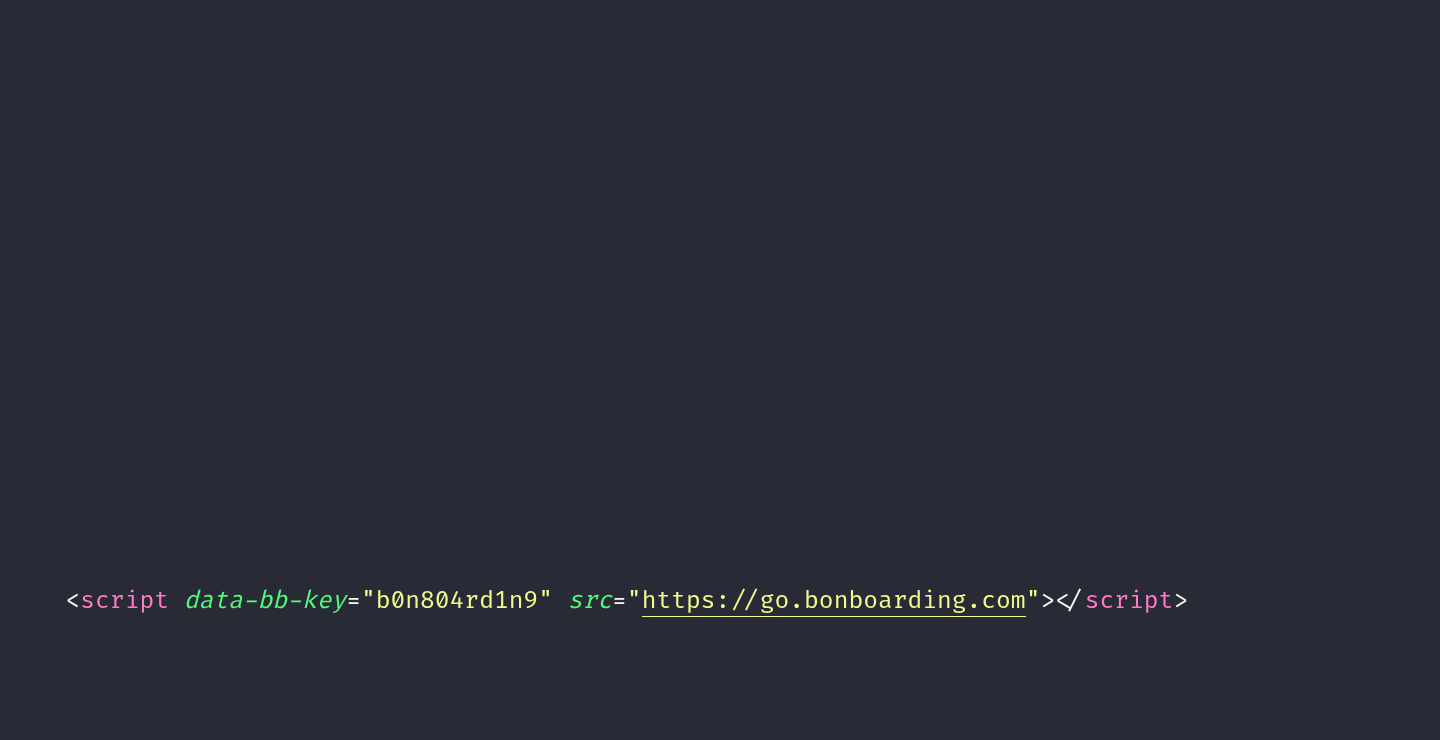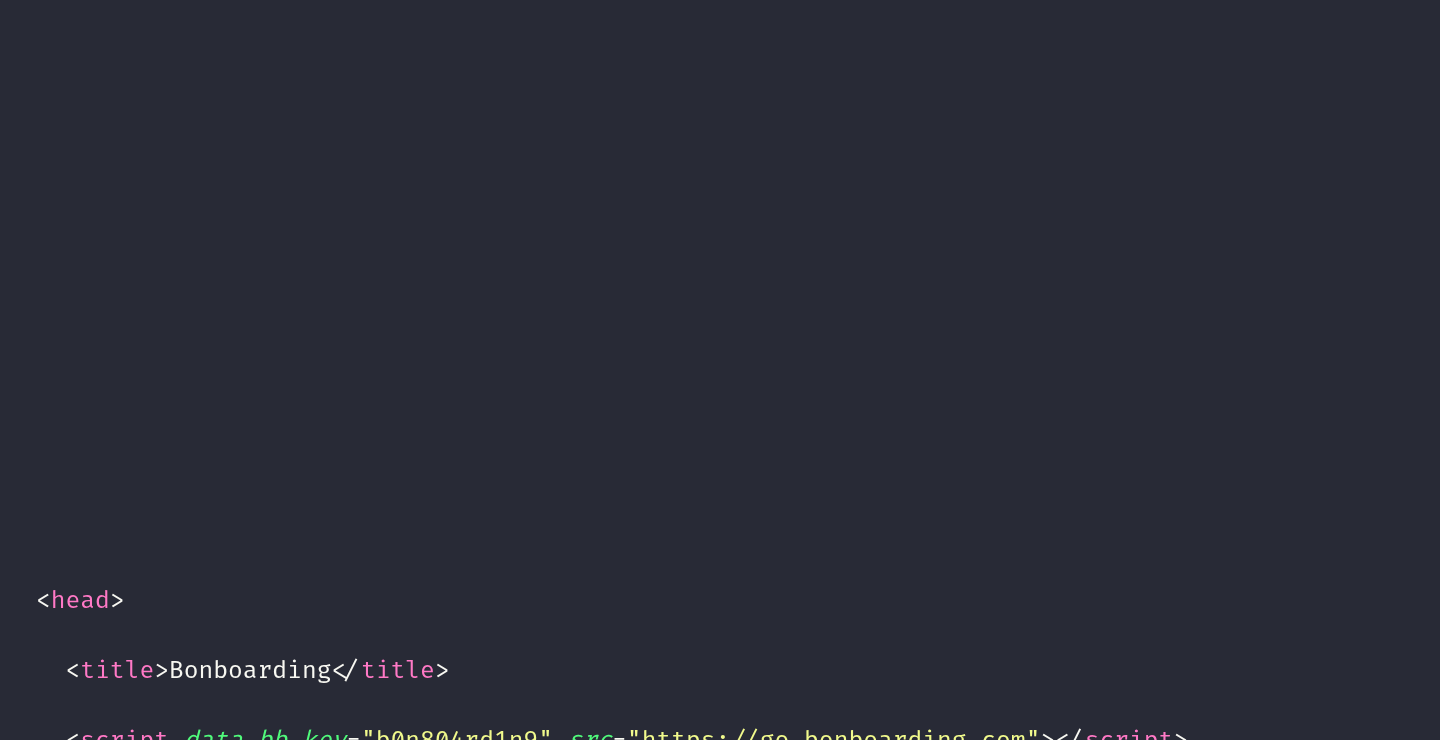--- a/index.html
+++ b/index.html
@@ -25,19 +25,17 @@
   .c-tag     { color: #ff79c6; }
   .c-attr    { color: #50fa7b; font-style: italic; }
   .c-string  { color: #f1fa8c; }
   .c-text    { color: #f8f8f2; }
   .c-url     { color: #f1fa8c; border-bottom: 1px solid #f1fa8c; padding-bottom: 1px; }
 </style>
 </head>
 <body>
 
 <div class="code-block">
-<div><span class="c-punct">&lt;</span><span class="c-tag">head</span><span class="c-punct">&gt;</span></div>
-<div><span class="c-punct">  </span><span class="c-punct">&lt;</span><span class="c-tag">title</span><span class="c-punct">&gt;</span><span class="c-text">Bonboarding</span><span class="c-punct">&lt;/</span><span class="c-tag">title</span><span class="c-punct">&gt;</span></div>
 <div><span class="c-punct">  </span><span class="c-punct">&lt;</span><span class="c-tag">script</span><span class="c-punct"> </span><span class="c-attr">data-bb-key</span><span class="c-punct">=</span><span class="c-string">"b0n804rd1n9"</span><span class="c-punct"> </span><span class="c-attr">src</span><span class="c-punct">=</span><span class="c-string">"</span><span class="c-url">https://go.bonboarding.com</span><span class="c-string">"</span><span class="c-punct">&gt;</span><span class="c-punct">&lt;/</span><span class="c-tag">script</span><span class="c-punct">&gt;</span></div>
 
 
 
 </div>
 
 </body></html>

